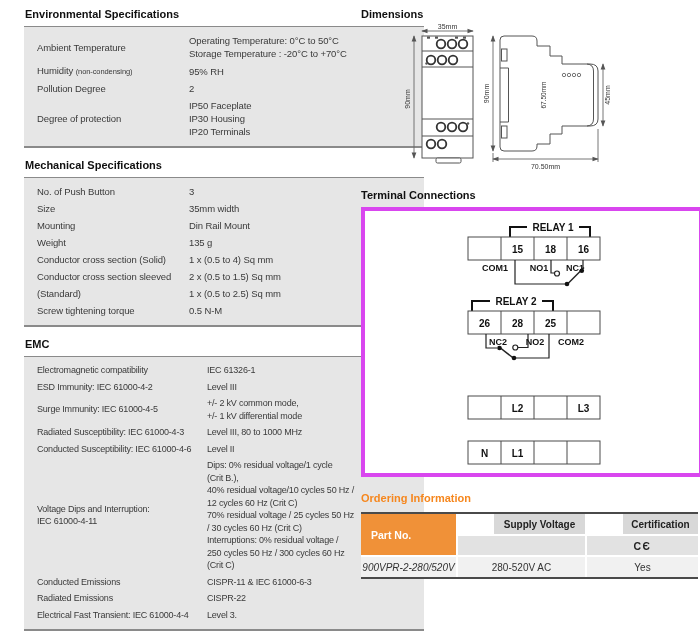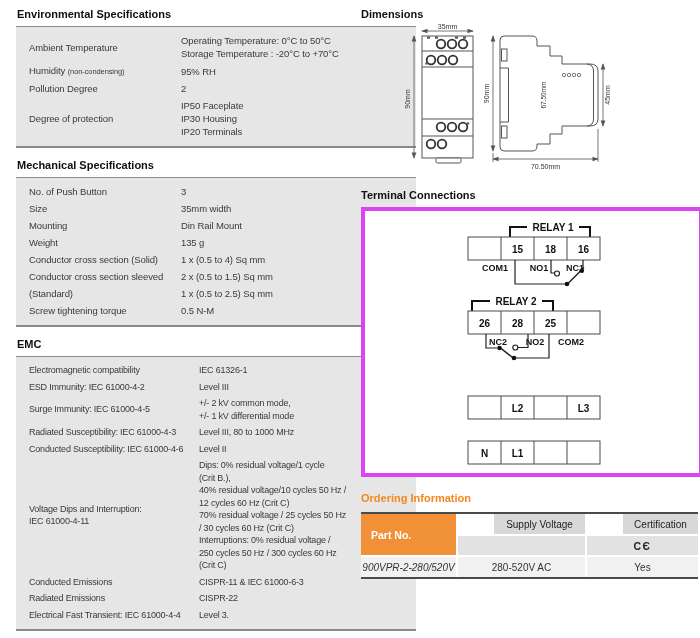--- a/index.html
+++ b/index.html
@@ -1,21 +1,21 @@
 <!DOCTYPE html>
 <html><head>
 <meta charset="utf-8">
 <style>
   html,body { margin:0; padding:0; }
   body {
     width:700px; height:638px; position:relative; background:#ffffff;
     font-family:"Liberation Sans", sans-serif; color:#2e2e2e; overflow:hidden;
   }
   
-  .left-col { position:absolute; left:16px; top:8px; width:400px; }
+  .left-col { position:absolute; left:0; top:8px; width:400px;padding-left:24px; }
   .sec-title { font-size:11px; line-height:13px; font-weight:700; color:#101010; margin:0 0 5px 1px; }
   .mt { margin-top:11px; }
   .spec-table {
     background:#E6E6E6; border-top:1px solid #8a8a8a; border-bottom:2px solid #8a8a8a;
     padding:5px 0 6px 0;
   }
   .row { display:flex; padding:2px 2px 2px 13px; font-size:9.5px; line-height:13px; color:#3a3a3a; letter-spacing:-0.1px;align-items:center; }
   .row .lbl { width:152px; flex:0 0 auto; white-space:pre-line; }
   .row .val { flex:1; white-space:pre-line; }
   .small { font-size:7.5px; }
@@ -30,21 +30,21 @@
   .term-svg { position:absolute; left:0; top:0; }
   .order-title { position:absolute; left:361px; top:492px; font-size:11px; font-weight:700; color:#F6871E;text-align:right; }
   .order-table {
     position:absolute; left:361px; top:512px; width:337px;
     display:grid; grid-template-columns:95px 127px 111px; grid-template-rows:20px 19px 20px;
     gap:2px; background:#ffffff; border-top:2px solid #4a4a4a; border-bottom:2px solid #4a4a4a;
     padding:0; box-sizing:content-box;
   }
   .cell { display:flex; align-items:center; justify-content:center; font-size:10px; color:#222; }
   .c-part { grid-column:1; grid-row:1 / 3; background:#F09138; color:#ffffff; font-weight:700; font-size:10.5px; justify-content:flex-start; padding-left:10px; }
-  .c-h { background:#D8D8D8; font-weight:400;margin-left:36px; }
+  .c-h { background:#D8D8D8; font-weight:700;margin-left:36px; }
   .c-h2 { background:#E2E2E2; }
   .c-ce { font-weight:700; font-size:10.5px; letter-spacing:1.5px; }
   .c-d { background:#F1F1F1; color:#333; }
   
   .cnum { font:bold 10px "Liberation Sans", sans-serif; fill:#111; text-anchor:middle; }
   .pin  { font:bold 9px "Liberation Sans", sans-serif; fill:#111; text-anchor:middle; }
   .rlbl { font:bold 10px "Liberation Sans", sans-serif; fill:#111; text-anchor:middle; }
   .dtxt { font:7px "Liberation Sans", sans-serif; fill:#333; text-anchor:middle; }
   .dtxt2 { font:6.5px "Liberation Sans", sans-serif; fill:#333; text-anchor:middle; }
 </style>

